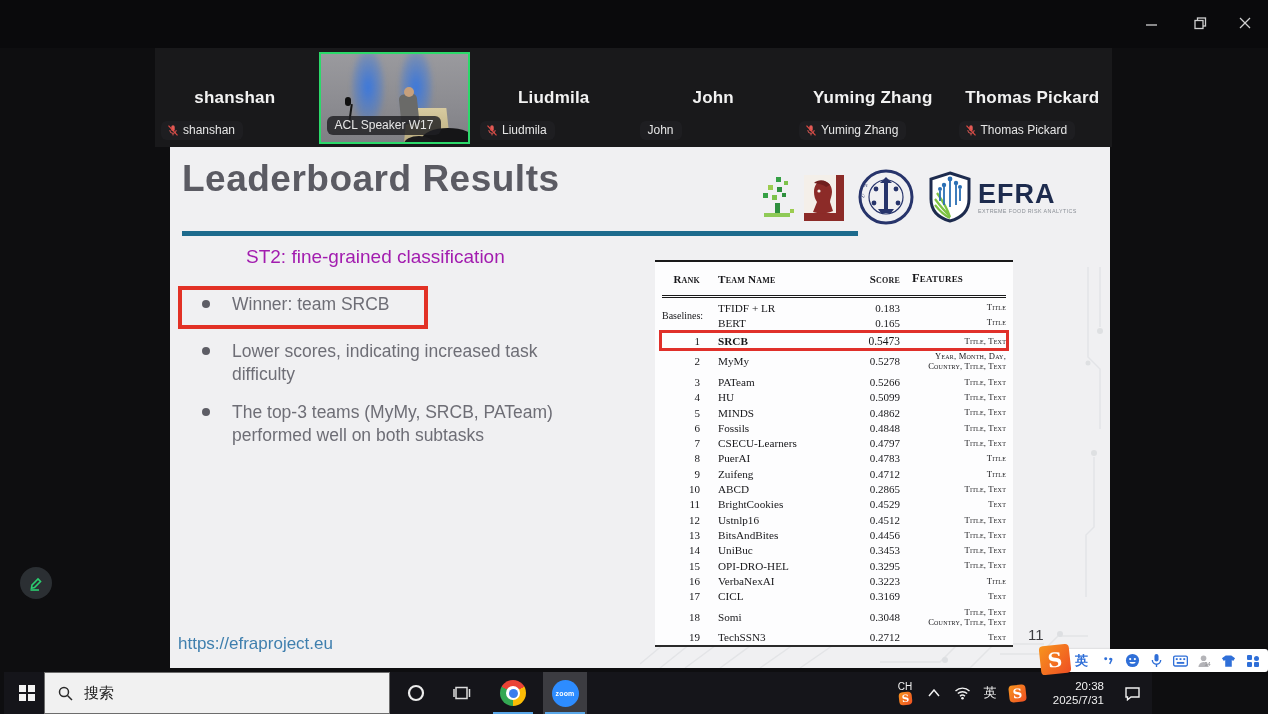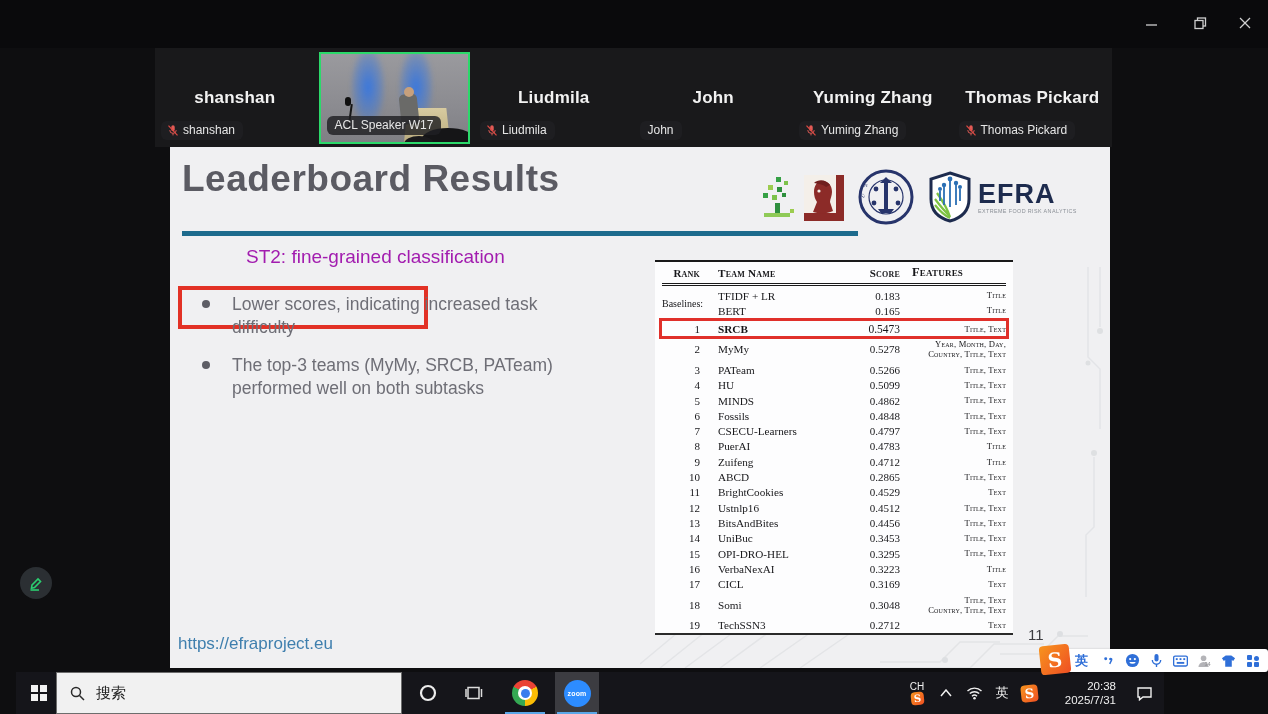--- a/index.html
+++ b/index.html
@@ -51,41 +51,41 @@
   #logo-row { position:absolute; left:590px; top:22px; width:340px; height:56px; }
   .efra-text { font-weight:bold; font-size:27px; color:#1d2b4e; letter-spacing:1px; line-height:1; }
   .efra-sub { font-size:5.4px; color:#8a8f96; letter-spacing:.4px; }
 
   
   .pattern { position:absolute; opacity:.55; }
 
   
   #lb-panel { position:absolute; left:485px; top:113px; width:358px; background:#fdfdfe; padding:0 7px;
     font-family:"Liberation Serif","DejaVu Serif",serif; color:#17171a; border-top:2px solid #1a1a1a; border-bottom:2px solid #2a2a2a; }
-  .lb-head { display:grid; grid-template-columns:44px 12px 118px 64px 12px 1fr; align-items:center; height:24px;
+  .lb-head { display:grid; grid-template-columns:44px 12px 118px 64px 12px 1fr; align-items:center; height:36px;
     border-bottom:3px double #1a1a1a; font-variant:small-caps; font-weight:600; font-size:12.5px; letter-spacing:.2px; }
   .lb-head .c-rank { text-align:right; }
   .lb-head .c-score { text-align:right; }
   .lb-base { display:grid; grid-template-columns:44px 12px 1fr; align-items:center; border-bottom:1.5px solid #2a2a2a; padding:2px 0; }
   .lb-base .blabel { font-size:10px; }
   .bsub { display:grid; grid-template-columns:118px 64px 12px 1fr; align-items:center; height:15px; }
   .lb-row { display:grid; grid-template-columns:44px 12px 118px 64px 12px 1fr; align-items:center; min-height:15.3px; }
   .lb-row.dbl { min-height:26px; }
   .lb-row.hl { outline:3.5px solid #e0302a; outline-offset:0; }
   .c-rank { text-align:right; font-size:11px; padding-right:6px; }
   .c-team { font-size:11.2px; }
   .c-score { text-align:right; font-size:11px; }
   .c-feat { font-variant:small-caps; font-size:8.6px; line-height:1.18; letter-spacing:.2px;text-align:right; }
 
   
   #annotate-btn { position:absolute; left:20px; top:567px; width:32px; height:32px; border-radius:50%; background:#2b2f33;
     display:flex; align-items:center; justify-content:center; }
 
   
-  #taskbar { position:absolute; left:16px; top:672px; width:1148px; height:42px; background:#15151a; }
+  #taskbar { position:absolute; left:4px; top:672px; width:1148px; height:42px; background:#15151a; }
   #start-btn { position:absolute; left:0; top:0; width:46px; height:42px; display:flex; align-items:center; justify-content:center; }
   .winlogo { display:grid; grid-template-columns:7px 7px; grid-template-rows:7px 7px; gap:1.5px; }
   .winlogo div { background:#f2f2f2; }
   #search-box { position:absolute; left:40px; top:0; width:346px; height:42px; background:#f1f1f1; border:1px solid #6d6d6d;
     display:flex; align-items:center; padding-left:13px; gap:11px; }
   #search-box span { font-size:15px; color:#1f1f1f; }
   .tb-ico { position:absolute; top:0; width:46px; height:42px; display:flex; align-items:center; justify-content:center; }
   .apptile { position:absolute; top:0; width:44px; height:42px; display:flex; align-items:center; justify-content:center; }
   .apptile .indicator { position:absolute; left:2px; right:2px; bottom:0; height:2.5px; background:#5aa7e8; }
   #zoom-tile { background:#3c3c41; }
@@ -297,20 +297,21 @@
           <div class="efra-text">EFRA</div>
           <div class="efra-sub">EXTREME FOOD RISK ANALYTICS</div>
         </div>
       </div>
     </div>
 
     <div id="slide-heading">ST2: fine-grained classification</div>
 
     <div id="winner-box"></div>
     <div id="bullets">
+        <div class="bullet" style="margin-bottom: 24px;"><span class="dot"></span><span>Winner: team SRCB</span></div>
         <div class="bullet"><span class="dot"></span><span>Lower scores, indicating increased task difficulty</span></div>
         <div class="bullet"><span class="dot"></span><span>The top-3 teams (MyMy, SRCB, PATeam) performed well on both subtasks</span></div>
       </div>
 
     <div id="lb-panel">
         <div class="lb-head">
           <div class="c-rank">Rank</div>
           <div></div>
           <div class="c-team">Team Name</div>
           <div class="c-score">Score</div>

